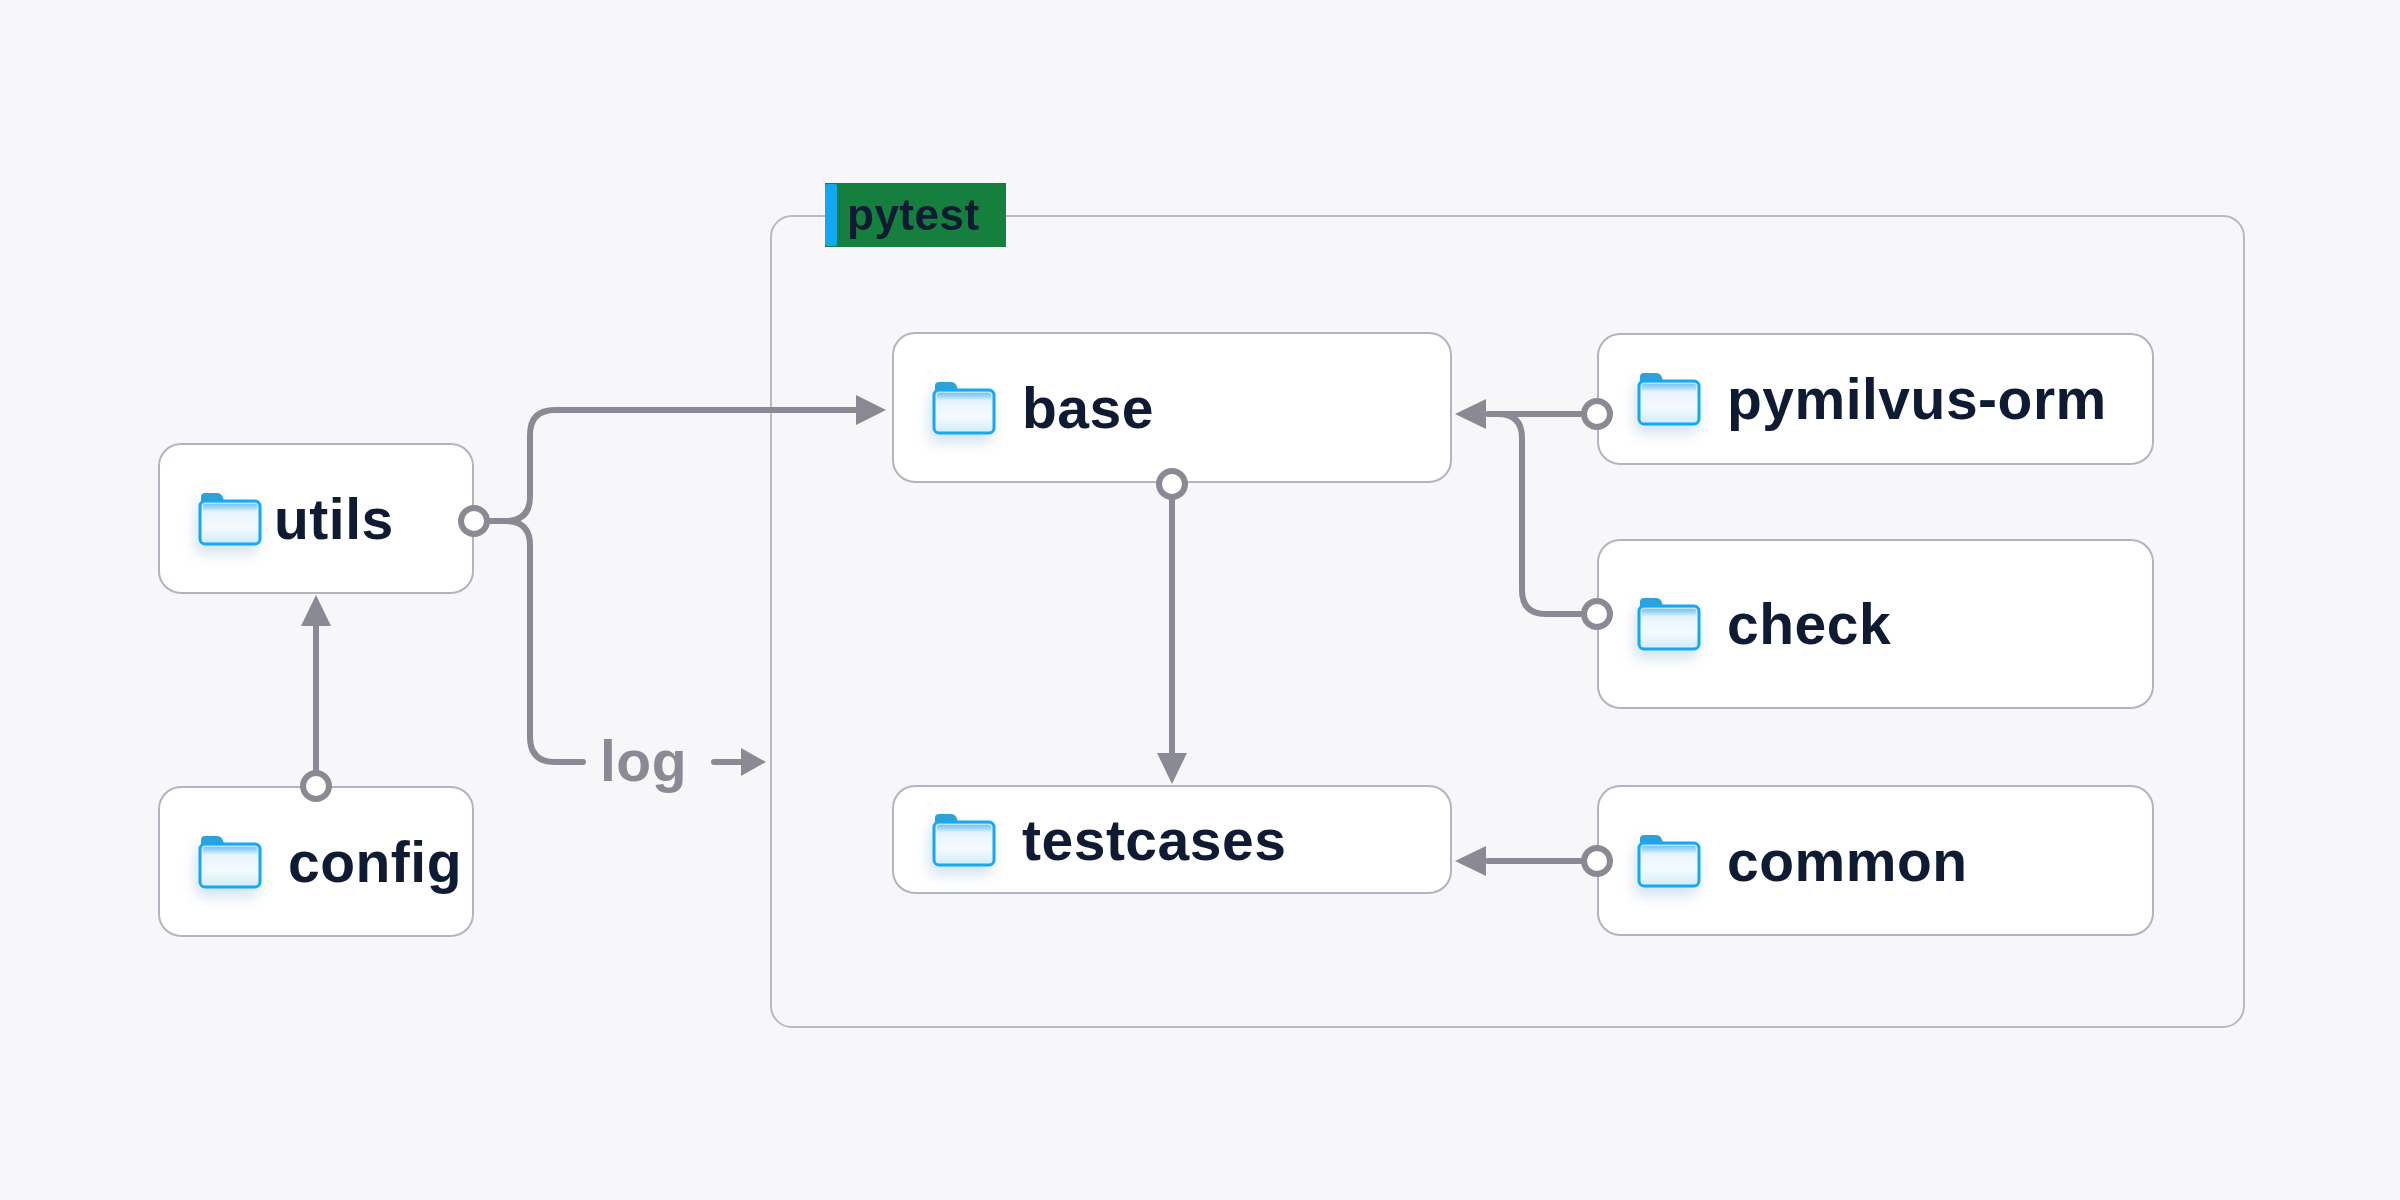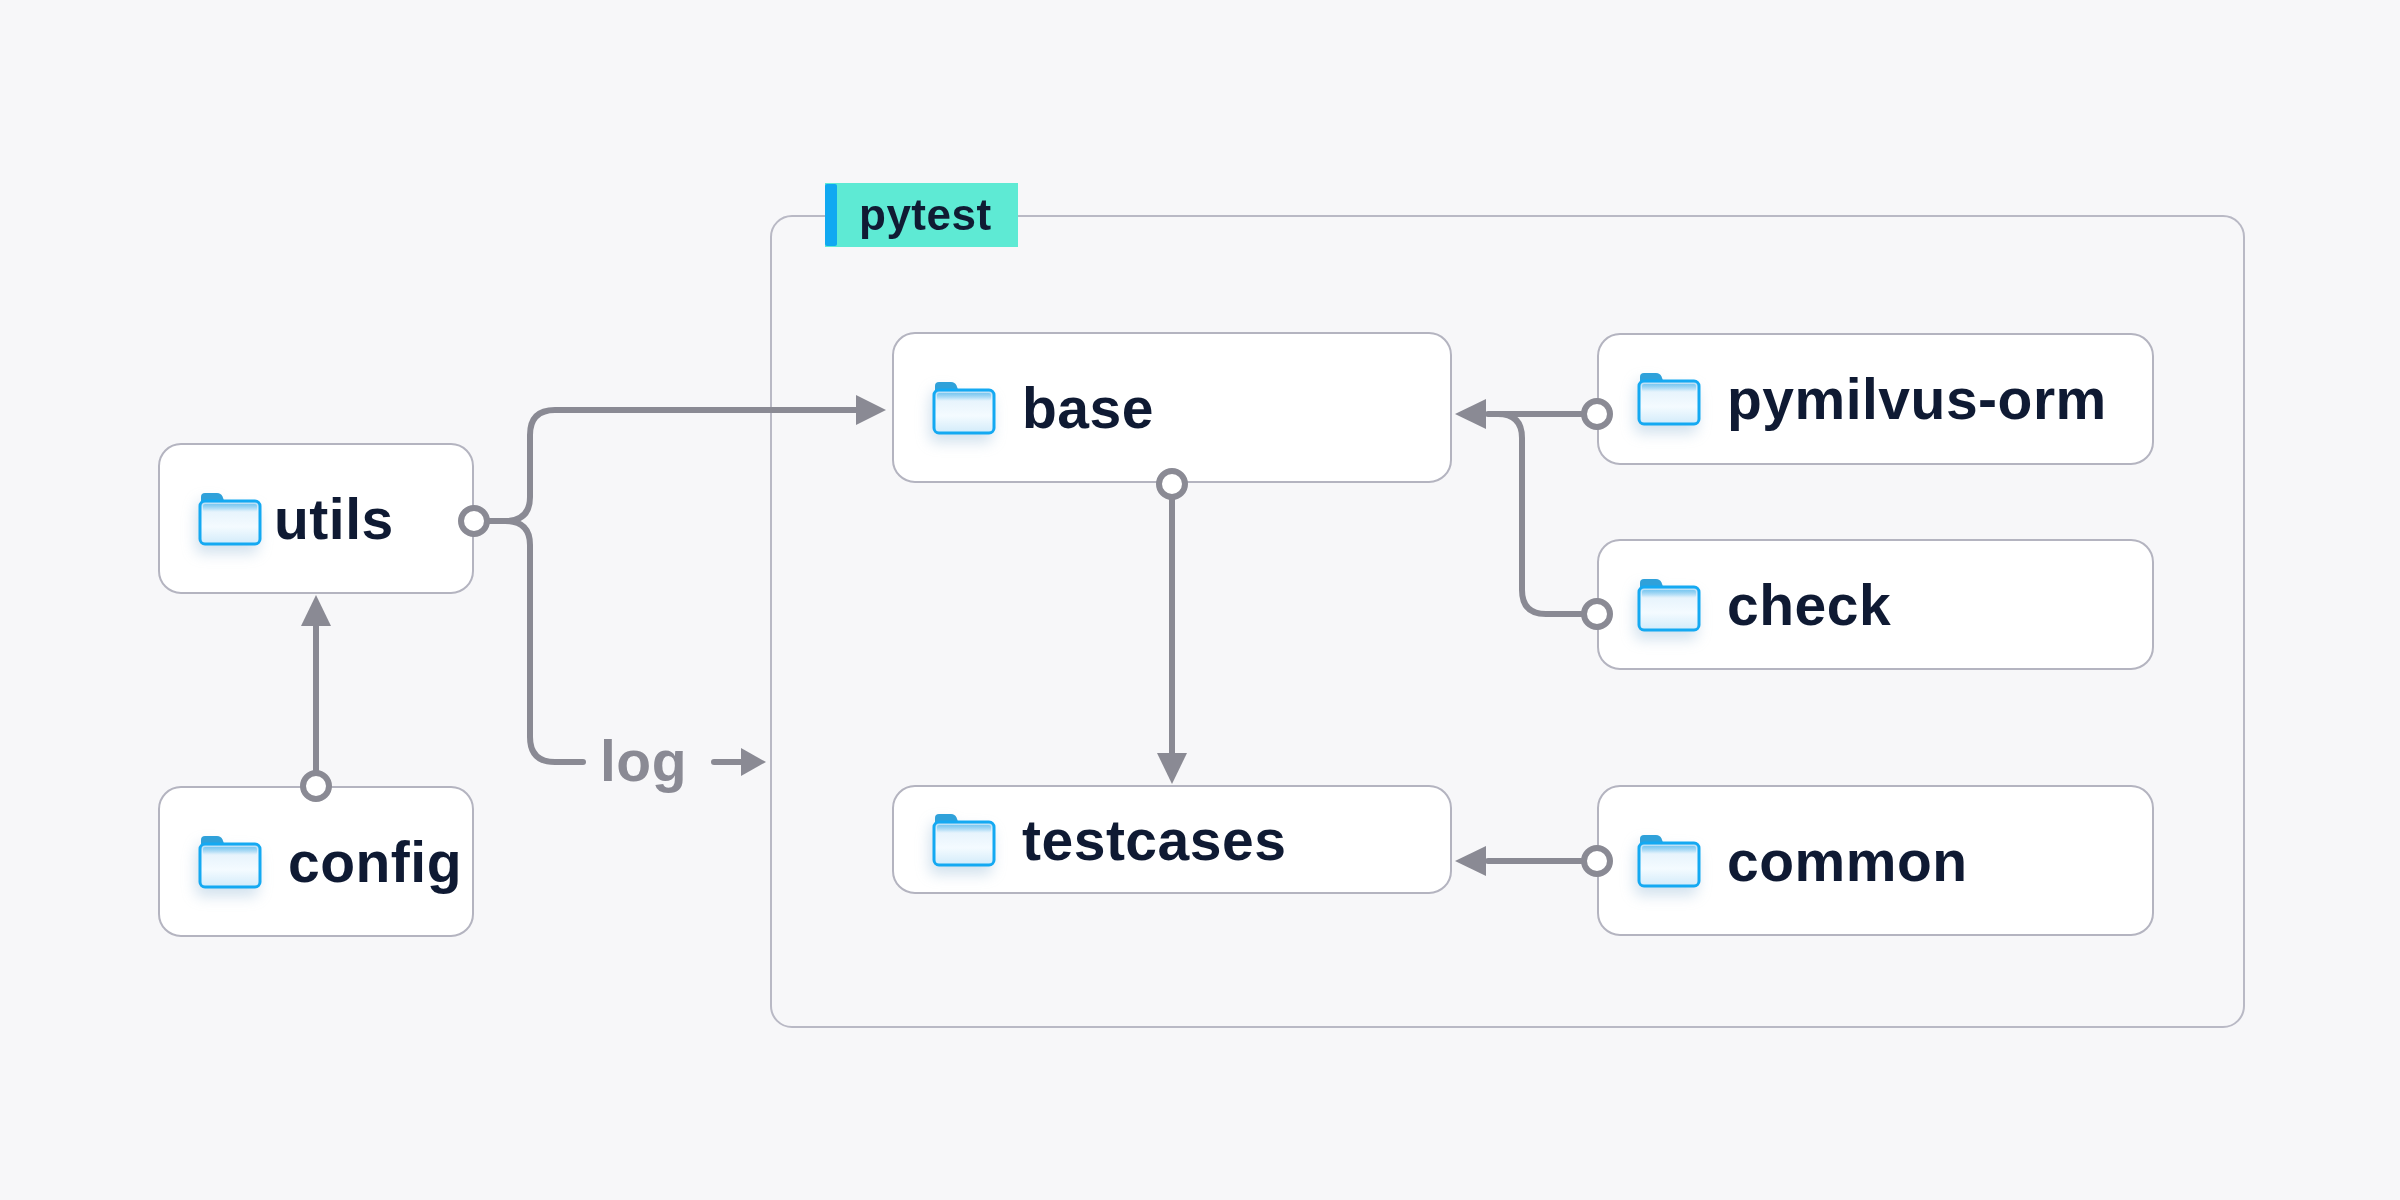--- a/index.html
+++ b/index.html
@@ -20,22 +20,22 @@
     width: 1475px; height: 813px;
     border: 2px solid #b9b9c5;
     border-radius: 22px;
     box-sizing: border-box;
     z-index: 1;
   }
   .pytest-label {
     position: absolute;
     left: 825px; top: 183px;
     height: 64px;
-    display: flex; align-items: center; gap: 22px;
-    background: #5eead4;
+    display: flex; align-items: center; gap: 10px;
+    background: #15803d;
     padding: 0 26px 0 0;
     z-index: 6;
   }
   .accent-bar {
     width: 12px; height: 62px;
     background: #10a9f1;
     border-radius: 2px;
     flex: none;
   }
   .pytest-text {
@@ -57,21 +57,21 @@
   .node .label {
     font-size: 57px; font-weight: bold;
     color: #0f1a33; letter-spacing: 0.5px;
     white-space: nowrap;
   }
   #node-utils      { left: 158px;  top: 443px; width: 316px; height: 151px; gap: 12px; }
   #node-config     { left: 158px;  top: 786px; width: 316px; height: 151px; }
   #node-base       { left: 892px;  top: 332px; width: 560px; height: 151px; }
   #node-testcases  { left: 892px;  top: 785px; width: 560px; height: 109px; }
   #node-pymilvus   { left: 1597px; top: 333px; width: 557px; height: 132px; }
-  #node-check      { left: 1597px; top: 539px; width: 557px; height: 131px; }
+  #node-check      { left: 1597px; top: 539px; width: 557px; height: 170px; }
   #node-common     { left: 1597px; top: 785px; width: 557px; height: 151px; }
 
   
   .folder {
     flex: none;
     filter: drop-shadow(-3px 8px 7px rgba(110, 160, 200, 0.30));
   }
   .folder .tab  { fill: #2fa1da; }
   .folder .body { fill: url(#folderFill); stroke: #14a9f2; stroke-width: 3; }
   .folder .band { fill: url(#folderBand); }

